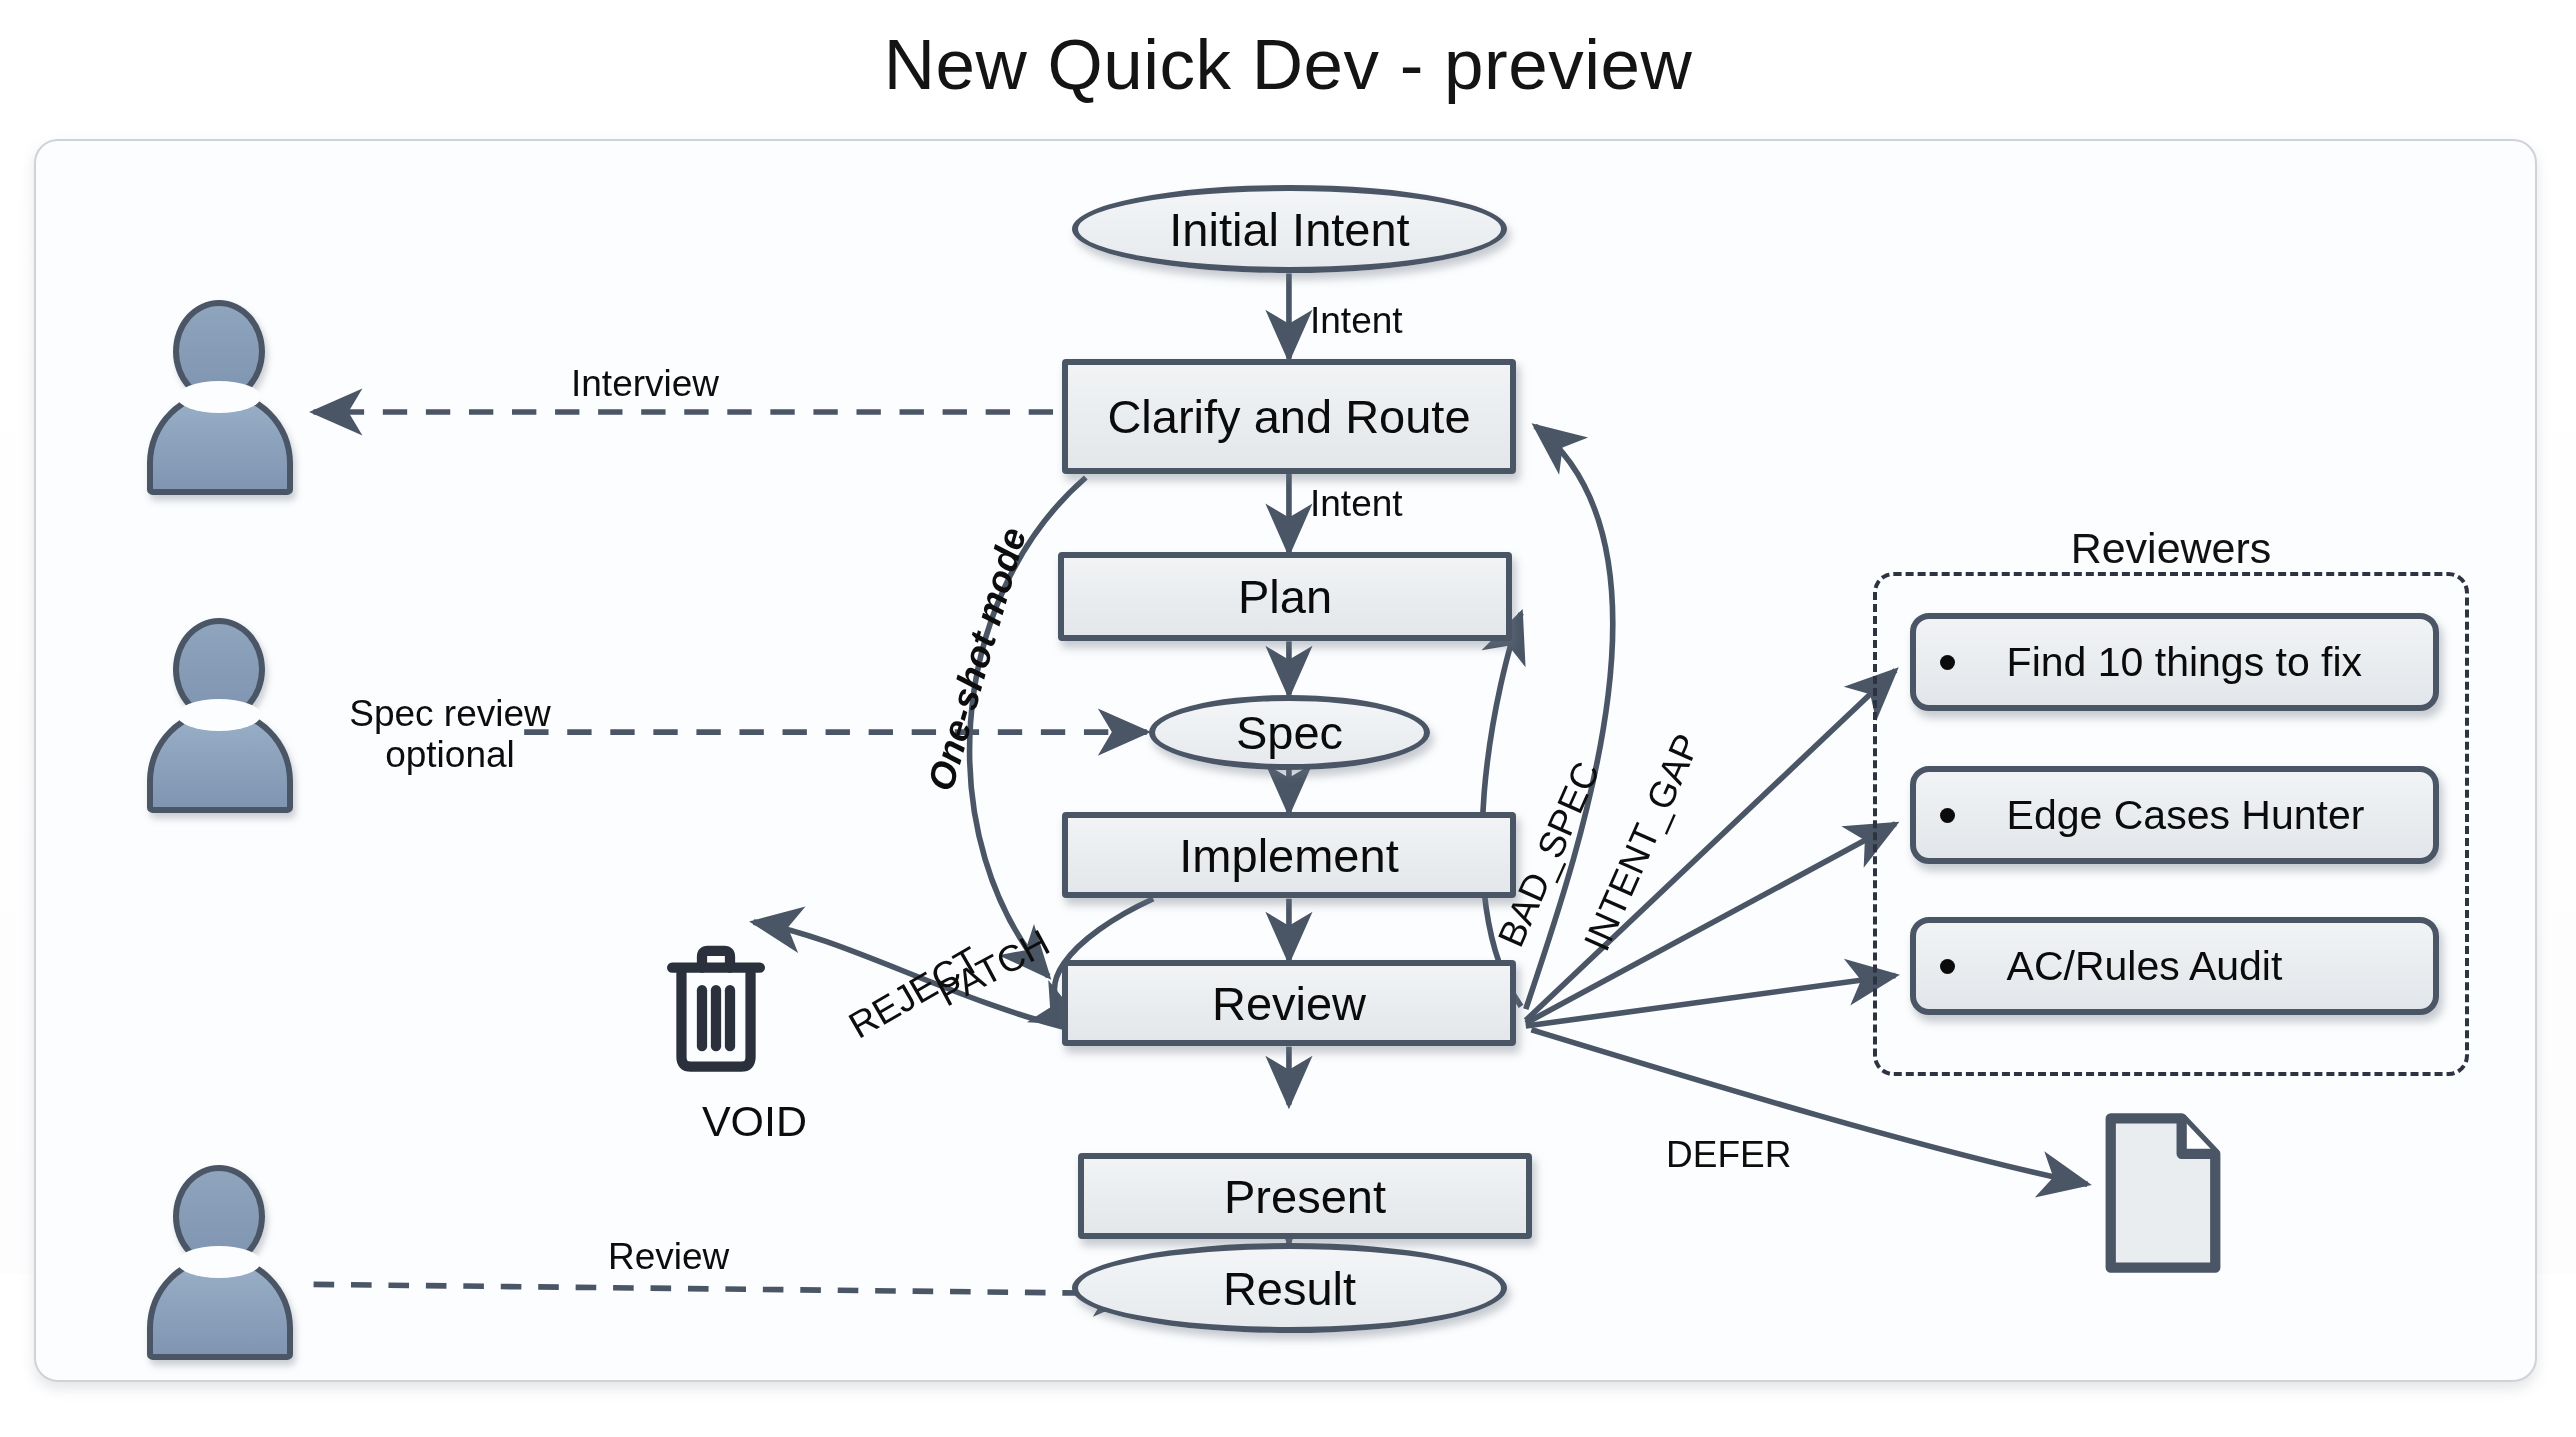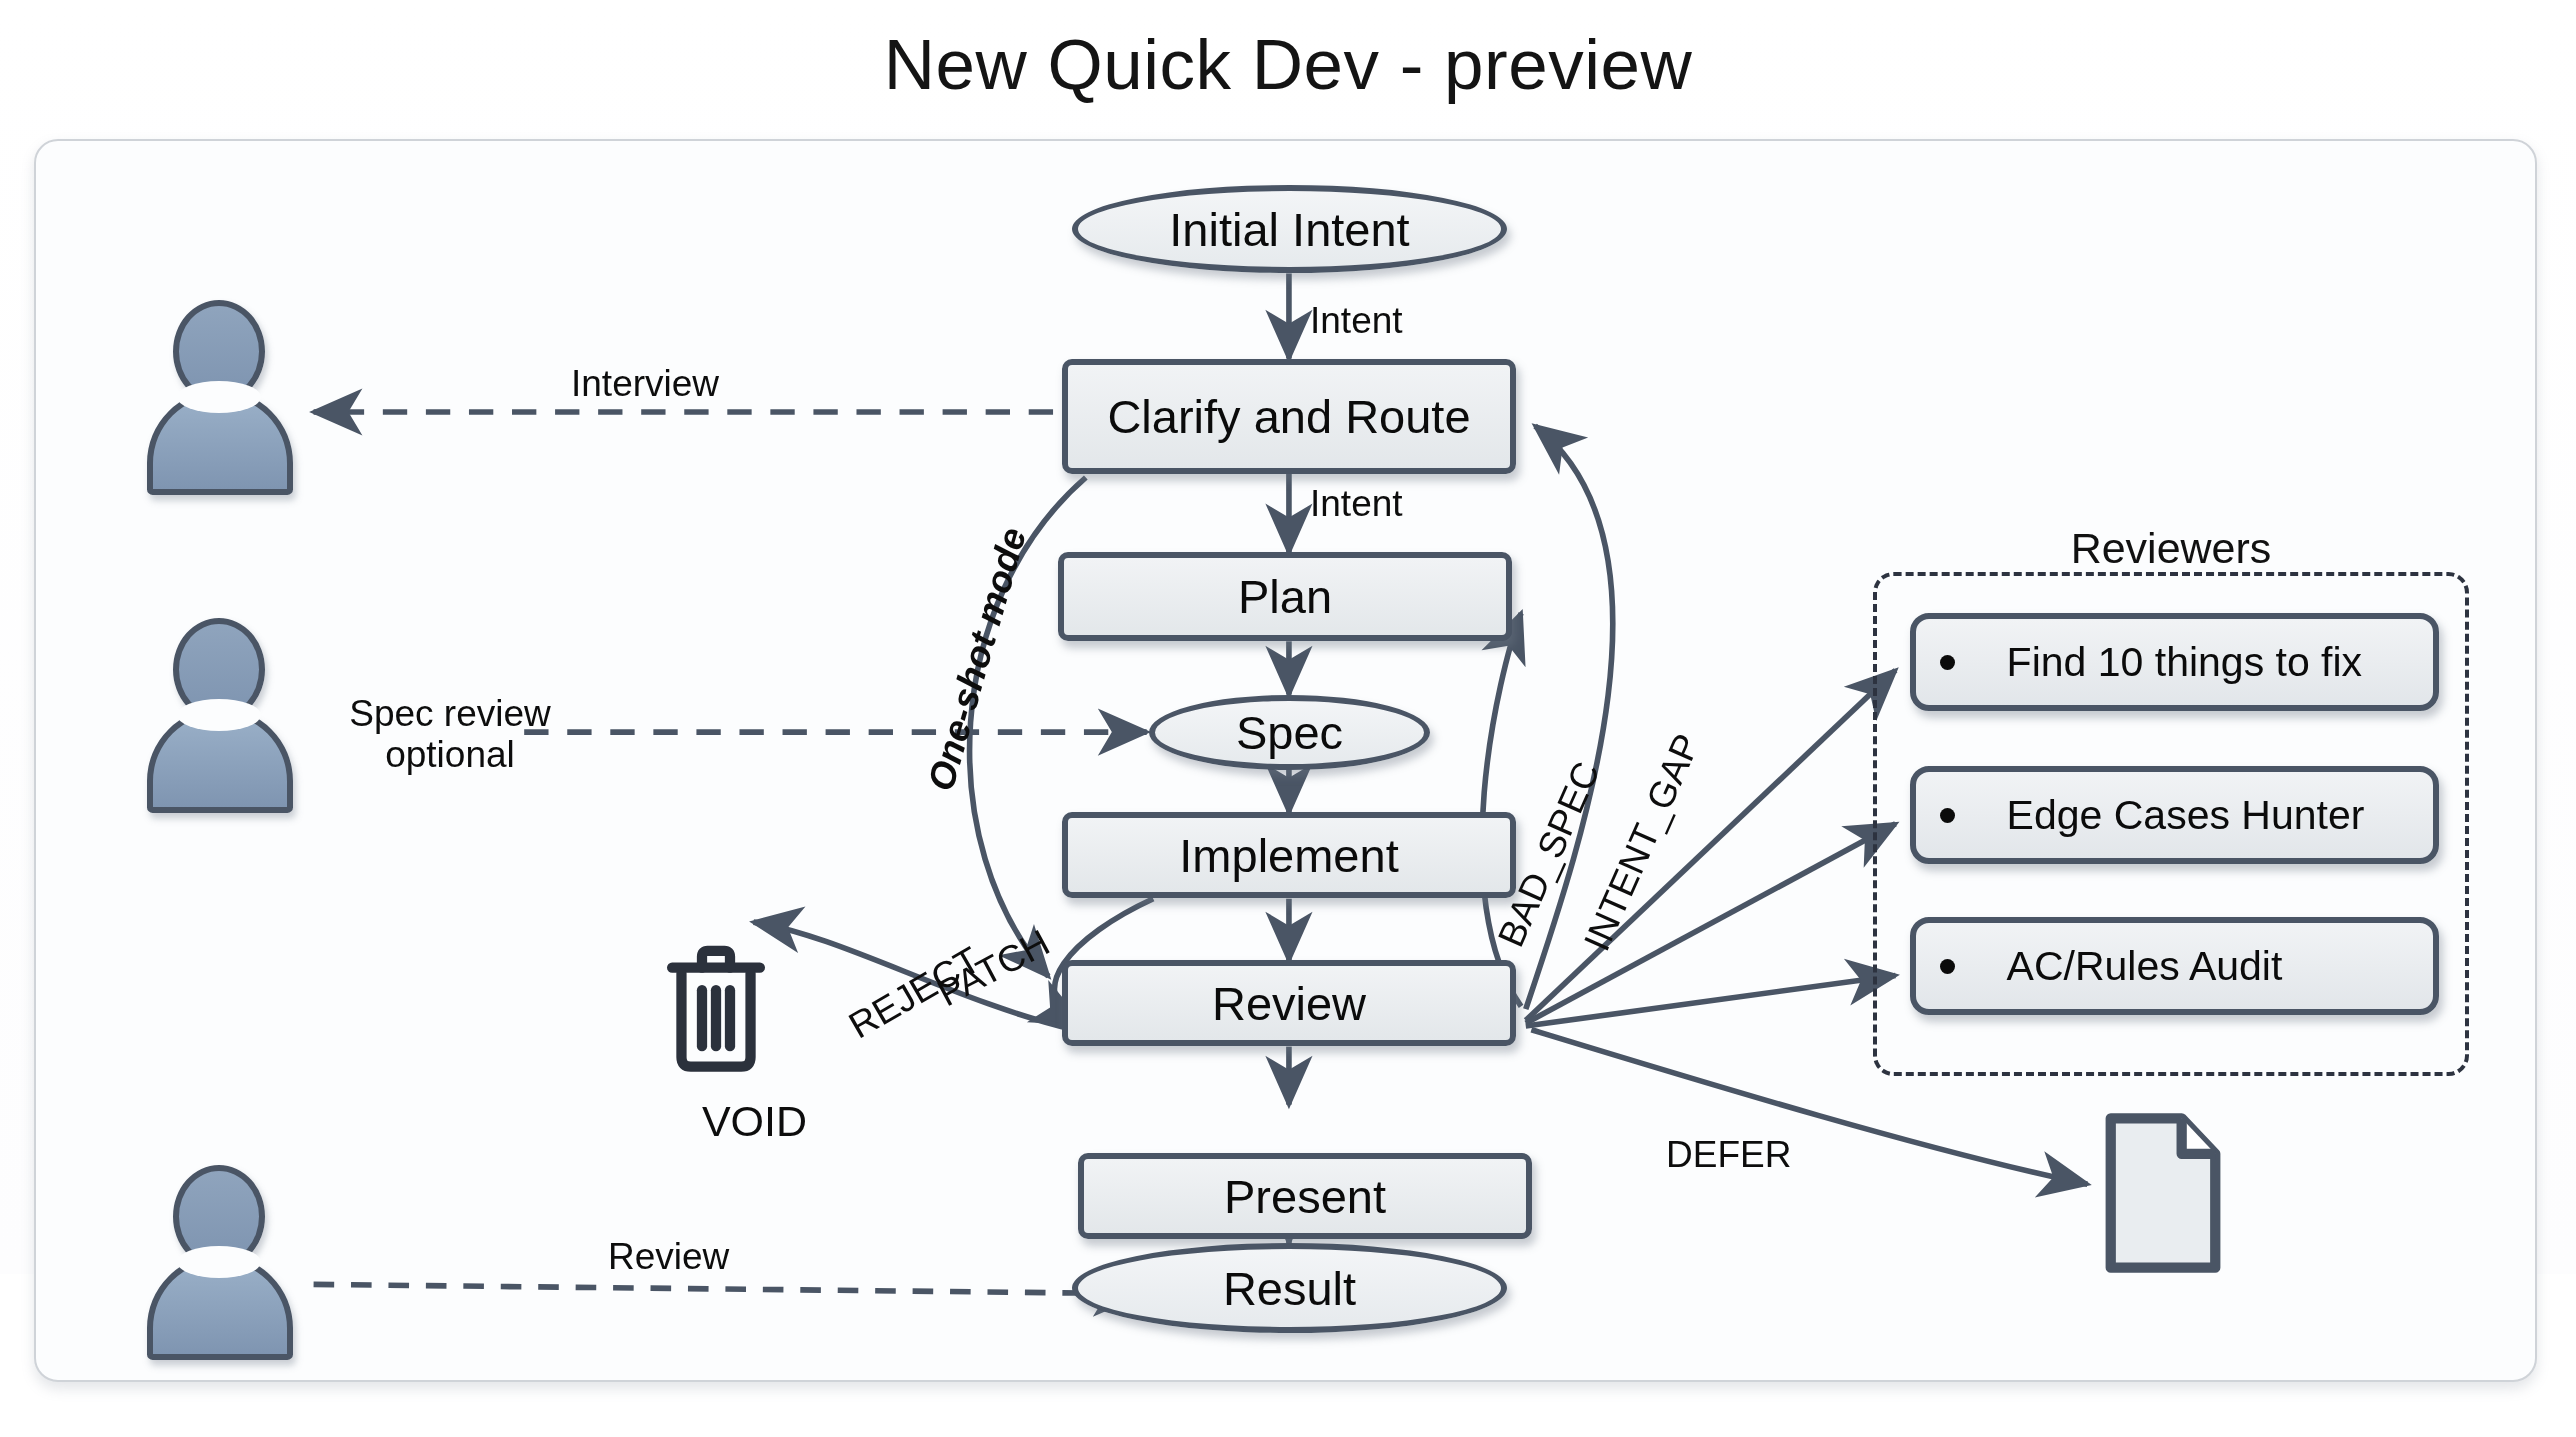--- a/index.html
+++ b/index.html
@@ -58,21 +58,21 @@
     justify-content: center;
     color: #0b0b0b;
     font-size: 47px;
     font-weight: 400;
     white-space: nowrap;
     text-align: center;
   }
   .node.box {
     background: linear-gradient(180deg,#f1f3f5 0%, #e3e7ea 100%);
     border: 6.6px solid #4a5565;
-    border-radius: 10px;
+    border-radius: 4px;
     box-shadow: 3.7px 6.6px 8.4px rgba(110,120,135,0.38);
   }
   .node.ellipse {
     background: linear-gradient(180deg,#f3f5f7 0%, #e6eaed 100%);
     border: 6.6px solid #4a5565;
     border-radius: 50%;
     box-shadow: 3.7px 6.6px 8.4px rgba(110,120,135,0.38);
   }
 
   

